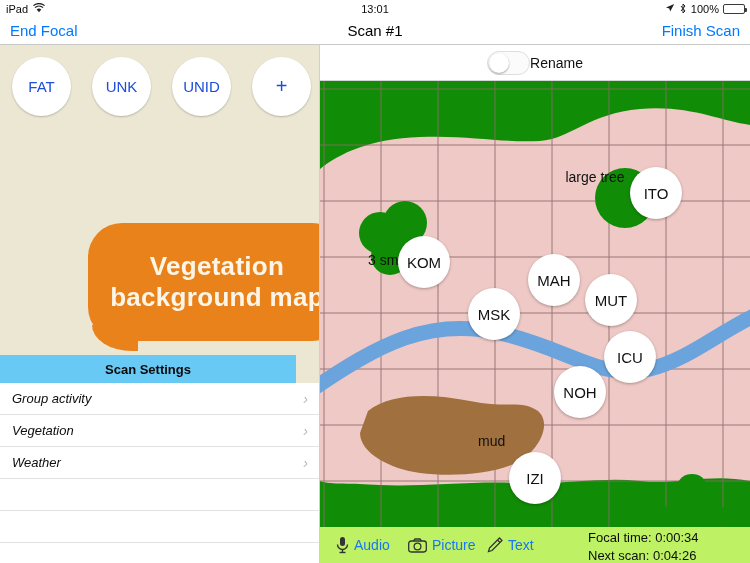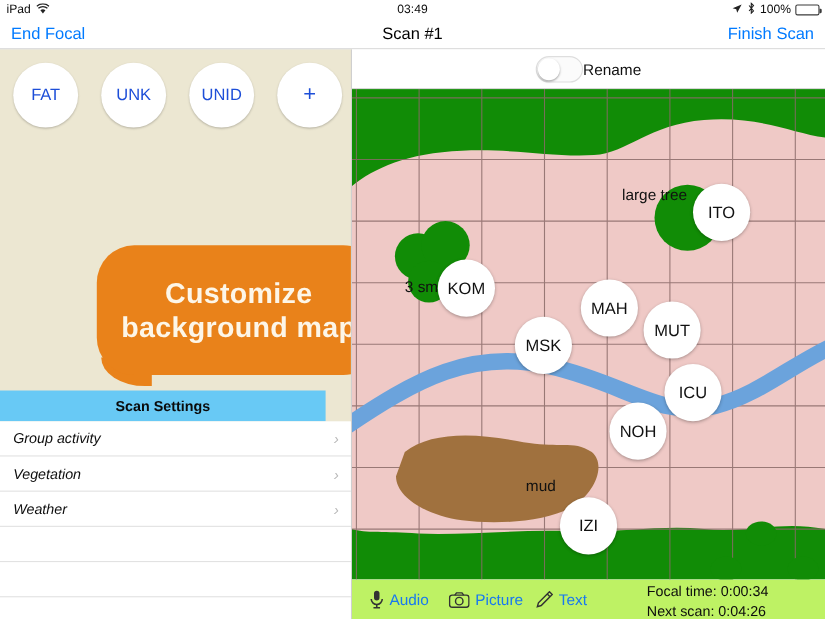--- a/index.html
+++ b/index.html
@@ -187,21 +187,21 @@
     <div class="sb-left">
       <span>iPad</span>
       <span>
         <svg width="12" height="10" viewBox="0 0 12 10">
           <path d="M6 9.2 L3.7 6.4 a3.6 3.6 0 0 1 4.6 0 Z" fill="#222"></path>
           <path d="M1.9 4.6 a6.2 6.2 0 0 1 8.2 0" stroke="#222" stroke-width="1.2" fill="none"></path>
           <path d="M0.4 2.6 a8.6 8.6 0 0 1 11.2 0" stroke="#222" stroke-width="1.2" fill="none"></path>
         </svg>
       </span>
     </div>
-    <div class="sb-center">03:49</div>
+    <div class="sb-center">13:01</div>
     <div class="sb-right">
       <span>
         <svg width="10" height="10" viewBox="0 0 10 10">
           <path d="M9.2 1 L1 4.6 L4.3 5.4 L5.2 8.6 Z" fill="#222"></path>
         </svg>
       </span>
       <span>
         <svg width="8" height="11" viewBox="0 0 8 11">
           <path d="M2 3 L6 8 L4 10 L4 1 L6 3 L2 8" stroke="#222" stroke-width="1" fill="none"></path>
         </svg>
@@ -222,21 +222,21 @@
   <div class="left-panel">
 
     <div class="chip-row">
       <div class="chip c0">FAT</div>
       <div class="chip c1">UNK</div>
       <div class="chip c2">UNID</div>
       <div class="chip c3">+</div>
     </div>
 
     <div class="callout-tail"></div>
-    <div class="callout">Customize background map</div>
+    <div class="callout">Vegetation background map</div>
 
     <div class="settings-header">Scan Settings</div>
 
     <div class="settings-list">
       <div class="setting-row">
         <span>Group activity</span>
         <span class="chev">›</span>
       </div>
       <div class="setting-row">
         <span>Vegetation</span>

